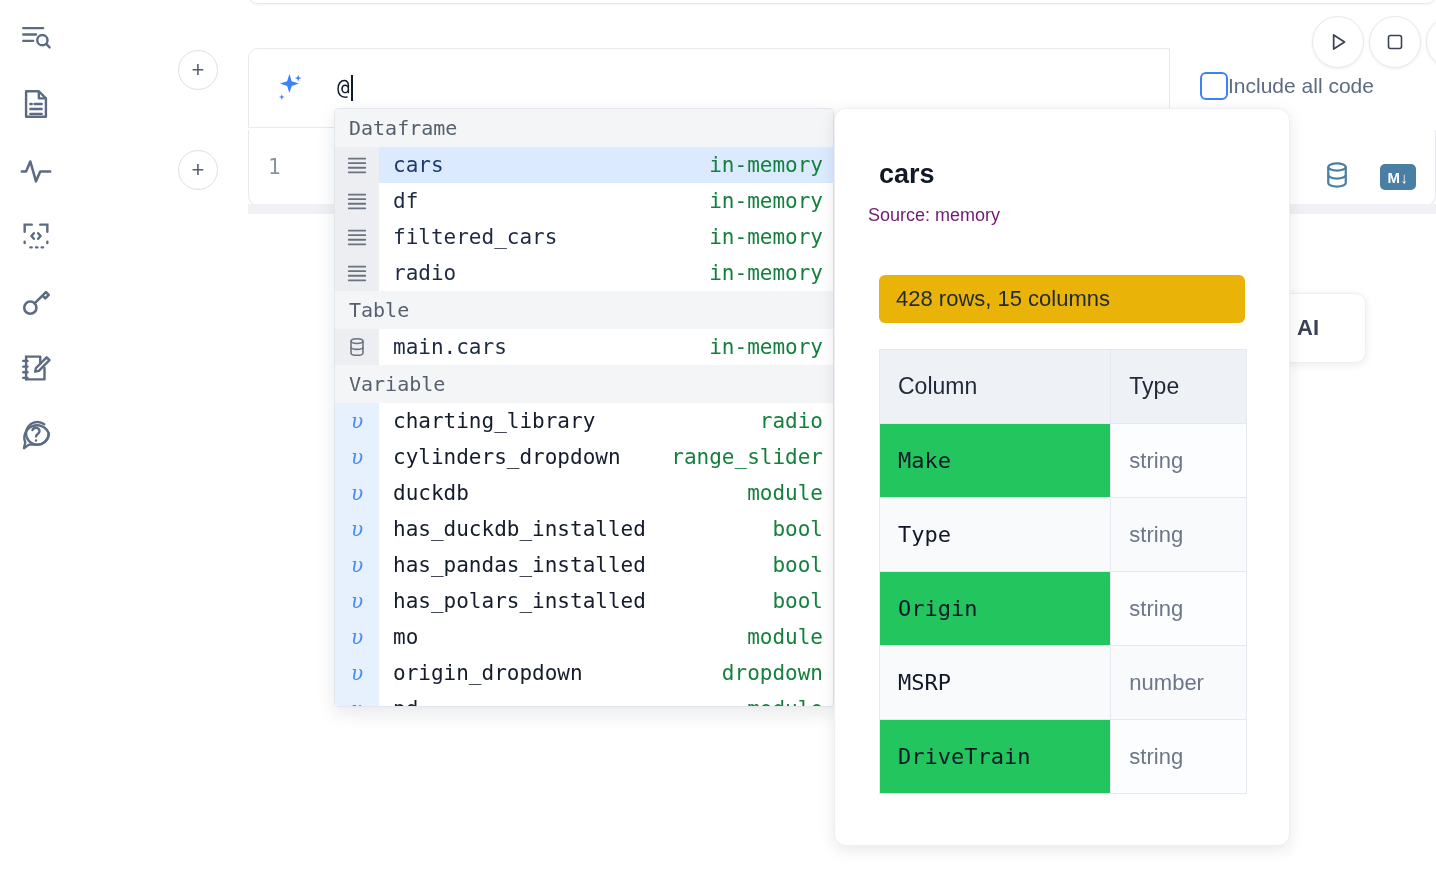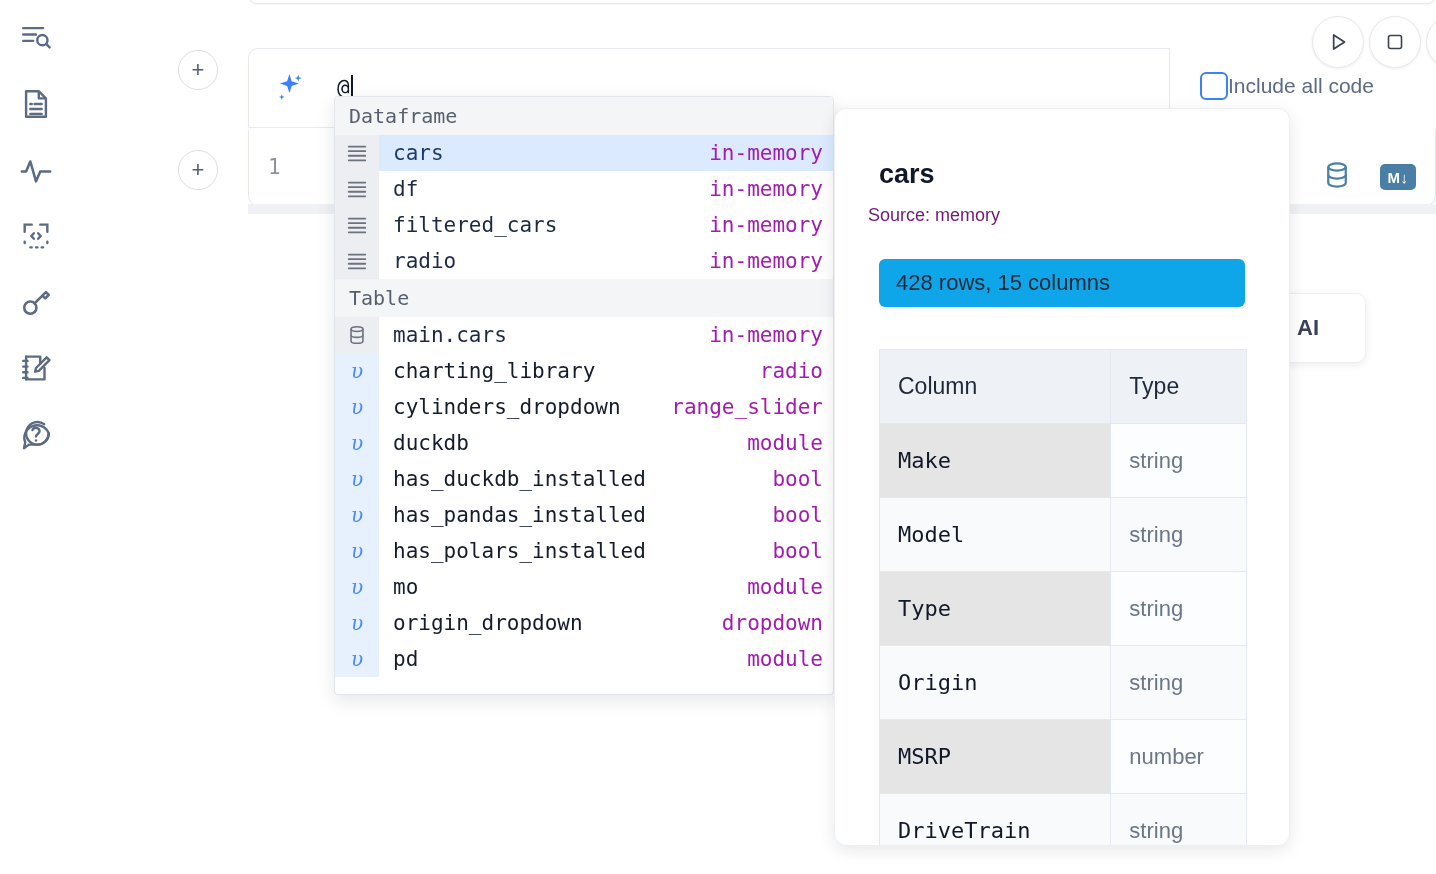--- a/index.html
+++ b/index.html
@@ -112,21 +112,21 @@
     position: absolute; left: 1192px; top: 293px; width: 174px; height: 70px;
     background: #fff; border: 1px solid #edeff3; border-radius: 10px;
     box-shadow: 0 2px 8px rgba(20,30,50,.08);
     display: flex; align-items: center; justify-content: flex-end;
     padding-right: 46px;
     font-size: 22px; color: #3b4255; font-weight: 600;
   }
 
   
   .ac-panel {
-    position: absolute; left: 334px; top: 96px; width: 500px; height: 599px;
+    position: absolute; left: 334px; top: 108px; width: 500px; height: 599px;
     background: #ffffff; border: 1px solid #e3e6eb; border-radius: 4px;
     box-shadow: 0 6px 18px rgba(20,30,50,.10);
     overflow: hidden; z-index: 20;
   }
   .ac-group {
     background: #f4f5f7; color: #555f6d;
     font-family: "DejaVu Sans Mono", monospace; font-size: 20px;
     padding: 8px 0 8px 14px; line-height: 1.1;
   }
   .ac-item {
@@ -143,58 +143,58 @@
     font-family: "DejaVu Serif", serif; font-style: italic; font-size: 20px; }
   .ac-item .body {
     flex: 1; height: 36px; display: flex; align-items: center;
     justify-content: space-between; padding: 0 10px 0 14px;
     font-family: "DejaVu Sans Mono", monospace; font-size: 21px;
     white-space: nowrap; overflow: hidden;
   }
   .ac-item.sel .body { background: #dbeafe; }
   .ac-item .nm { color: #1e2a44; }
   .ac-item.sel .nm { color: #1e3a6b; }
-  .ac-item .ty { color: #a21caf; }
+  .ac-item .ty { color: #15803d; }
   .ac-item.var .nm { color: #151c2c; }
 
   
   .detail-panel {
     position: absolute; left: 834px; top: 108px; width: 456px; height: 738px;
     background: #fff; border: 1px solid #edeff3; border-radius: 12px;
     box-shadow: 0 4px 16px rgba(20,30,50,.10);
     overflow: hidden; z-index: 30;
   }
   .dp-title {
     position: absolute; left: 44px; top: 50px;
     font-size: 27px; font-weight: 700; color: #111827;
   }
   .dp-source {
     position: absolute; left: 33px; top: 96px;
     font-size: 18px; color: #701a75;
   }
   .dp-stats {
-    position: absolute; left: 44px; top: 150px; width: 366px; height: 48px;
-    background: #0ea5e9; border-radius: 6px;
+    position: absolute; left: 44px; top: 166px; width: 366px; height: 48px;
+    background: #eab308; border-radius: 6px;
     display: flex; align-items: center; padding-left: 17px;
     font-size: 22px; color: #1f2937;
   }
   .dp-table {
     position: absolute; left: 44px; top: 240px; width: 368px;
     border-collapse: collapse;
   }
   .dp-table th, .dp-table td {
     border: 1px solid #e4e8f0; text-align: left;
     padding: 0 0 0 18px; height: 74px; vertical-align: middle;
   }
   .dp-table th {
     background: #eef1f6; font-weight: 400; font-size: 23px; color: #1f2937; margin-left: 6px;
   }
   .dp-table td.col-name {
     font-family: "DejaVu Sans Mono", monospace; font-size: 22px;
-    color: #111827; background: #e5e5e5;
+    color: #111827; background: #22c55e;
   }
   .dp-table td.col-type {
     font-size: 22px; color: #6b7689; background: #fcfdff;
   }
   .dp-table tr:nth-child(even) td { background: #f8fafc; }
   .dp-table col.c1 { width: 232px; }
   .dp-table col.c2 { width: 136px; }
 </style>
 </head>
 <body>
@@ -354,20 +354,21 @@
             <ellipse cx="12" cy="5.5" rx="6.5" ry="2.6"></ellipse>
             <path d="M5.5 5.5v13c0 1.4 2.9 2.6 6.5 2.6s6.5-1.2 6.5-2.6v-13"></path>
             <path d="M5.5 12c0 1.4 2.9 2.6 6.5 2.6s6.5-1.2 6.5-2.6"></path>
           </svg>
         </span>
         <span class="body">
           <span class="nm">main.cars</span>
           <span class="ty">in-memory</span>
         </span>
       </div>
+      <div class="ac-group">Variable</div>
       <div class="ac-item var">
         <span class="gutter">υ</span>
         <span class="body">
           <span class="nm">charting_library</span>
           <span class="ty">radio</span>
         </span>
       </div>
       <div class="ac-item var">
         <span class="gutter">υ</span>
         <span class="body">
@@ -440,24 +441,20 @@
           <th>Column</th>
           <th>Type</th>
         </tr>
       </thead>
       <tbody id="dp-body">
           <tr>
             <td class="col-name">Make</td>
             <td class="col-type">string</td>
           </tr>
           <tr>
-            <td class="col-name">Model</td>
-            <td class="col-type">string</td>
-          </tr>
-          <tr>
             <td class="col-name">Type</td>
             <td class="col-type">string</td>
           </tr>
           <tr>
             <td class="col-name">Origin</td>
             <td class="col-type">string</td>
           </tr>
           <tr>
             <td class="col-name">MSRP</td>
             <td class="col-type">number</td>

